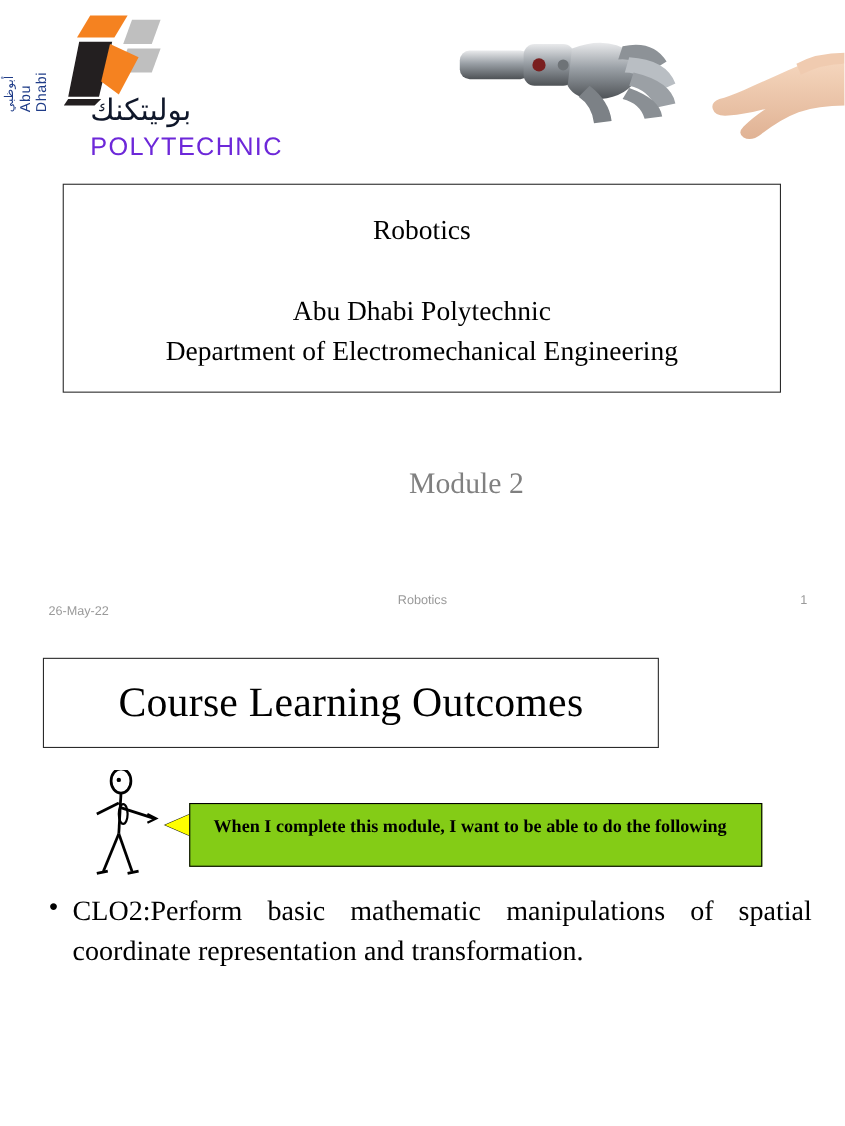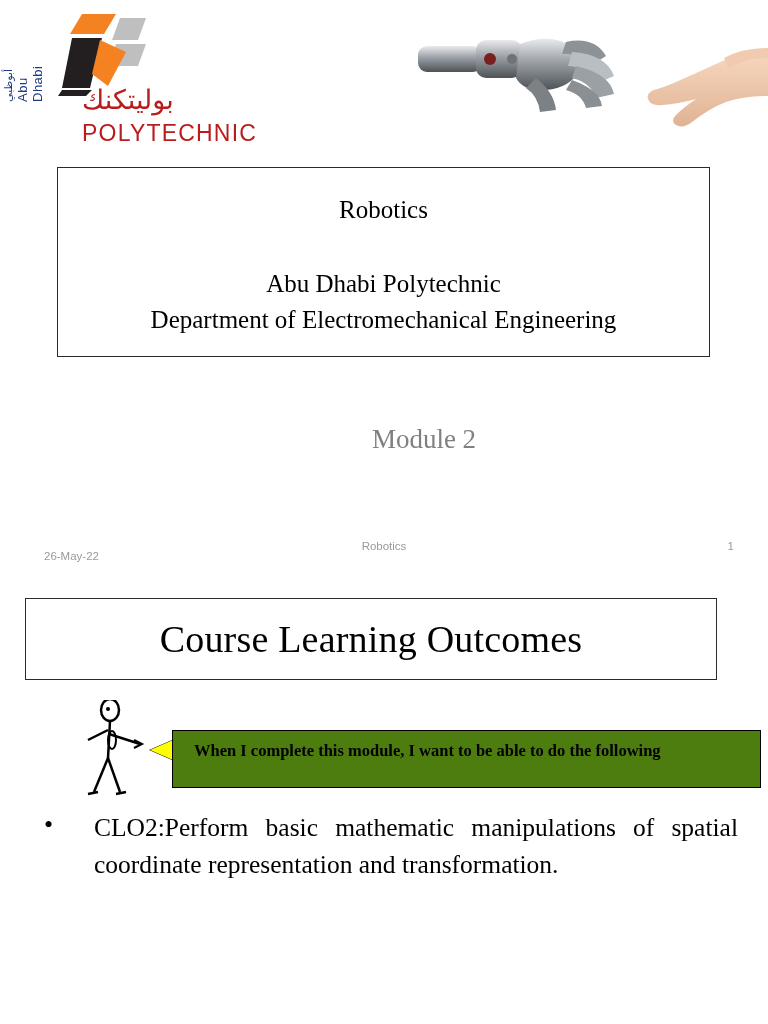--- a/index.html
+++ b/index.html
@@ -38,31 +38,31 @@
     width: 110px;
     height: 86px;
   }
   .logo-arabic {
     position: absolute;
     left: 60px;
     top: 76px;
     font-family: Liberation Serif, serif;
     font-size: 27px;
     letter-spacing: 1px;
-    color: #b91c1c;
+    color: #0f172a;
     direction: rtl;
   }
   .logo-latin {
     position: absolute;
     left: 60px;
     top: 112px;
     font-family: "Liberation Sans", sans-serif;
     font-size: 23px;
     letter-spacing: 1.2px;
-    color: #b91c1c;
+    color: #6d28d9;
   }
   .logo-side {
     position: absolute;
     left: 22px;
     top: 28px;
     width: 22px;
     height: 110px;
     transform: rotate(-90deg);
     transform-origin: center center;
     font-family: "Liberation Sans", sans-serif;
@@ -134,23 +134,23 @@
   .slide-footer .page { position: absolute; right: 34px; top: 0; }
 
   
   .slide-two {
     position: relative;
     width: 768px;
     height: 444px;
   }
   .clo-title-box {
     position: absolute;
-    left: 25px;
+    left: 39px;
     top: 18px;
-    width: 692px;
+    width: 560px;
     height: 82px;
     border: 1px solid #2b2b2b;
     box-sizing: border-box;
     display: flex;
     align-items: center;
     justify-content: center;
   }
   .clo-title-box .t {
     font-size: 38px;
     letter-spacing: 0.2px;
@@ -161,23 +161,23 @@
     left: 78px;
     top: 120px;
     width: 70px;
     height: 100px;
   }
 
   .callout {
     position: absolute;
     left: 172px;
     top: 150px;
-    width: 589px;
+    width: 521px;
     height: 58px;
-    background: #4d7c0f;
+    background: #84cc16;
     border: 1px solid #000000;
     box-sizing: border-box;
   }
   .callout .txt {
     font-family: "Liberation Serif", serif;
     font-weight: bold;
     font-size: 16.5px;
     line-height: 1.55;
     padding: 7px 12px 0 21px;
   }
@@ -200,21 +200,21 @@
     width: 700px;
   }
   .bullet-dot {
     position: absolute;
     left: 6px;
     top: 2px;
     font-size: 26px;
     line-height: 1;
   }
   .bullet-text {
-    margin-left: 56px;
+    margin-left: 28px;
     font-size: 25.5px;
     line-height: 1.44;
     text-align: justify;
   }
 </style>
 </head>
 <body>
 
 <section class="slide-one">
 

